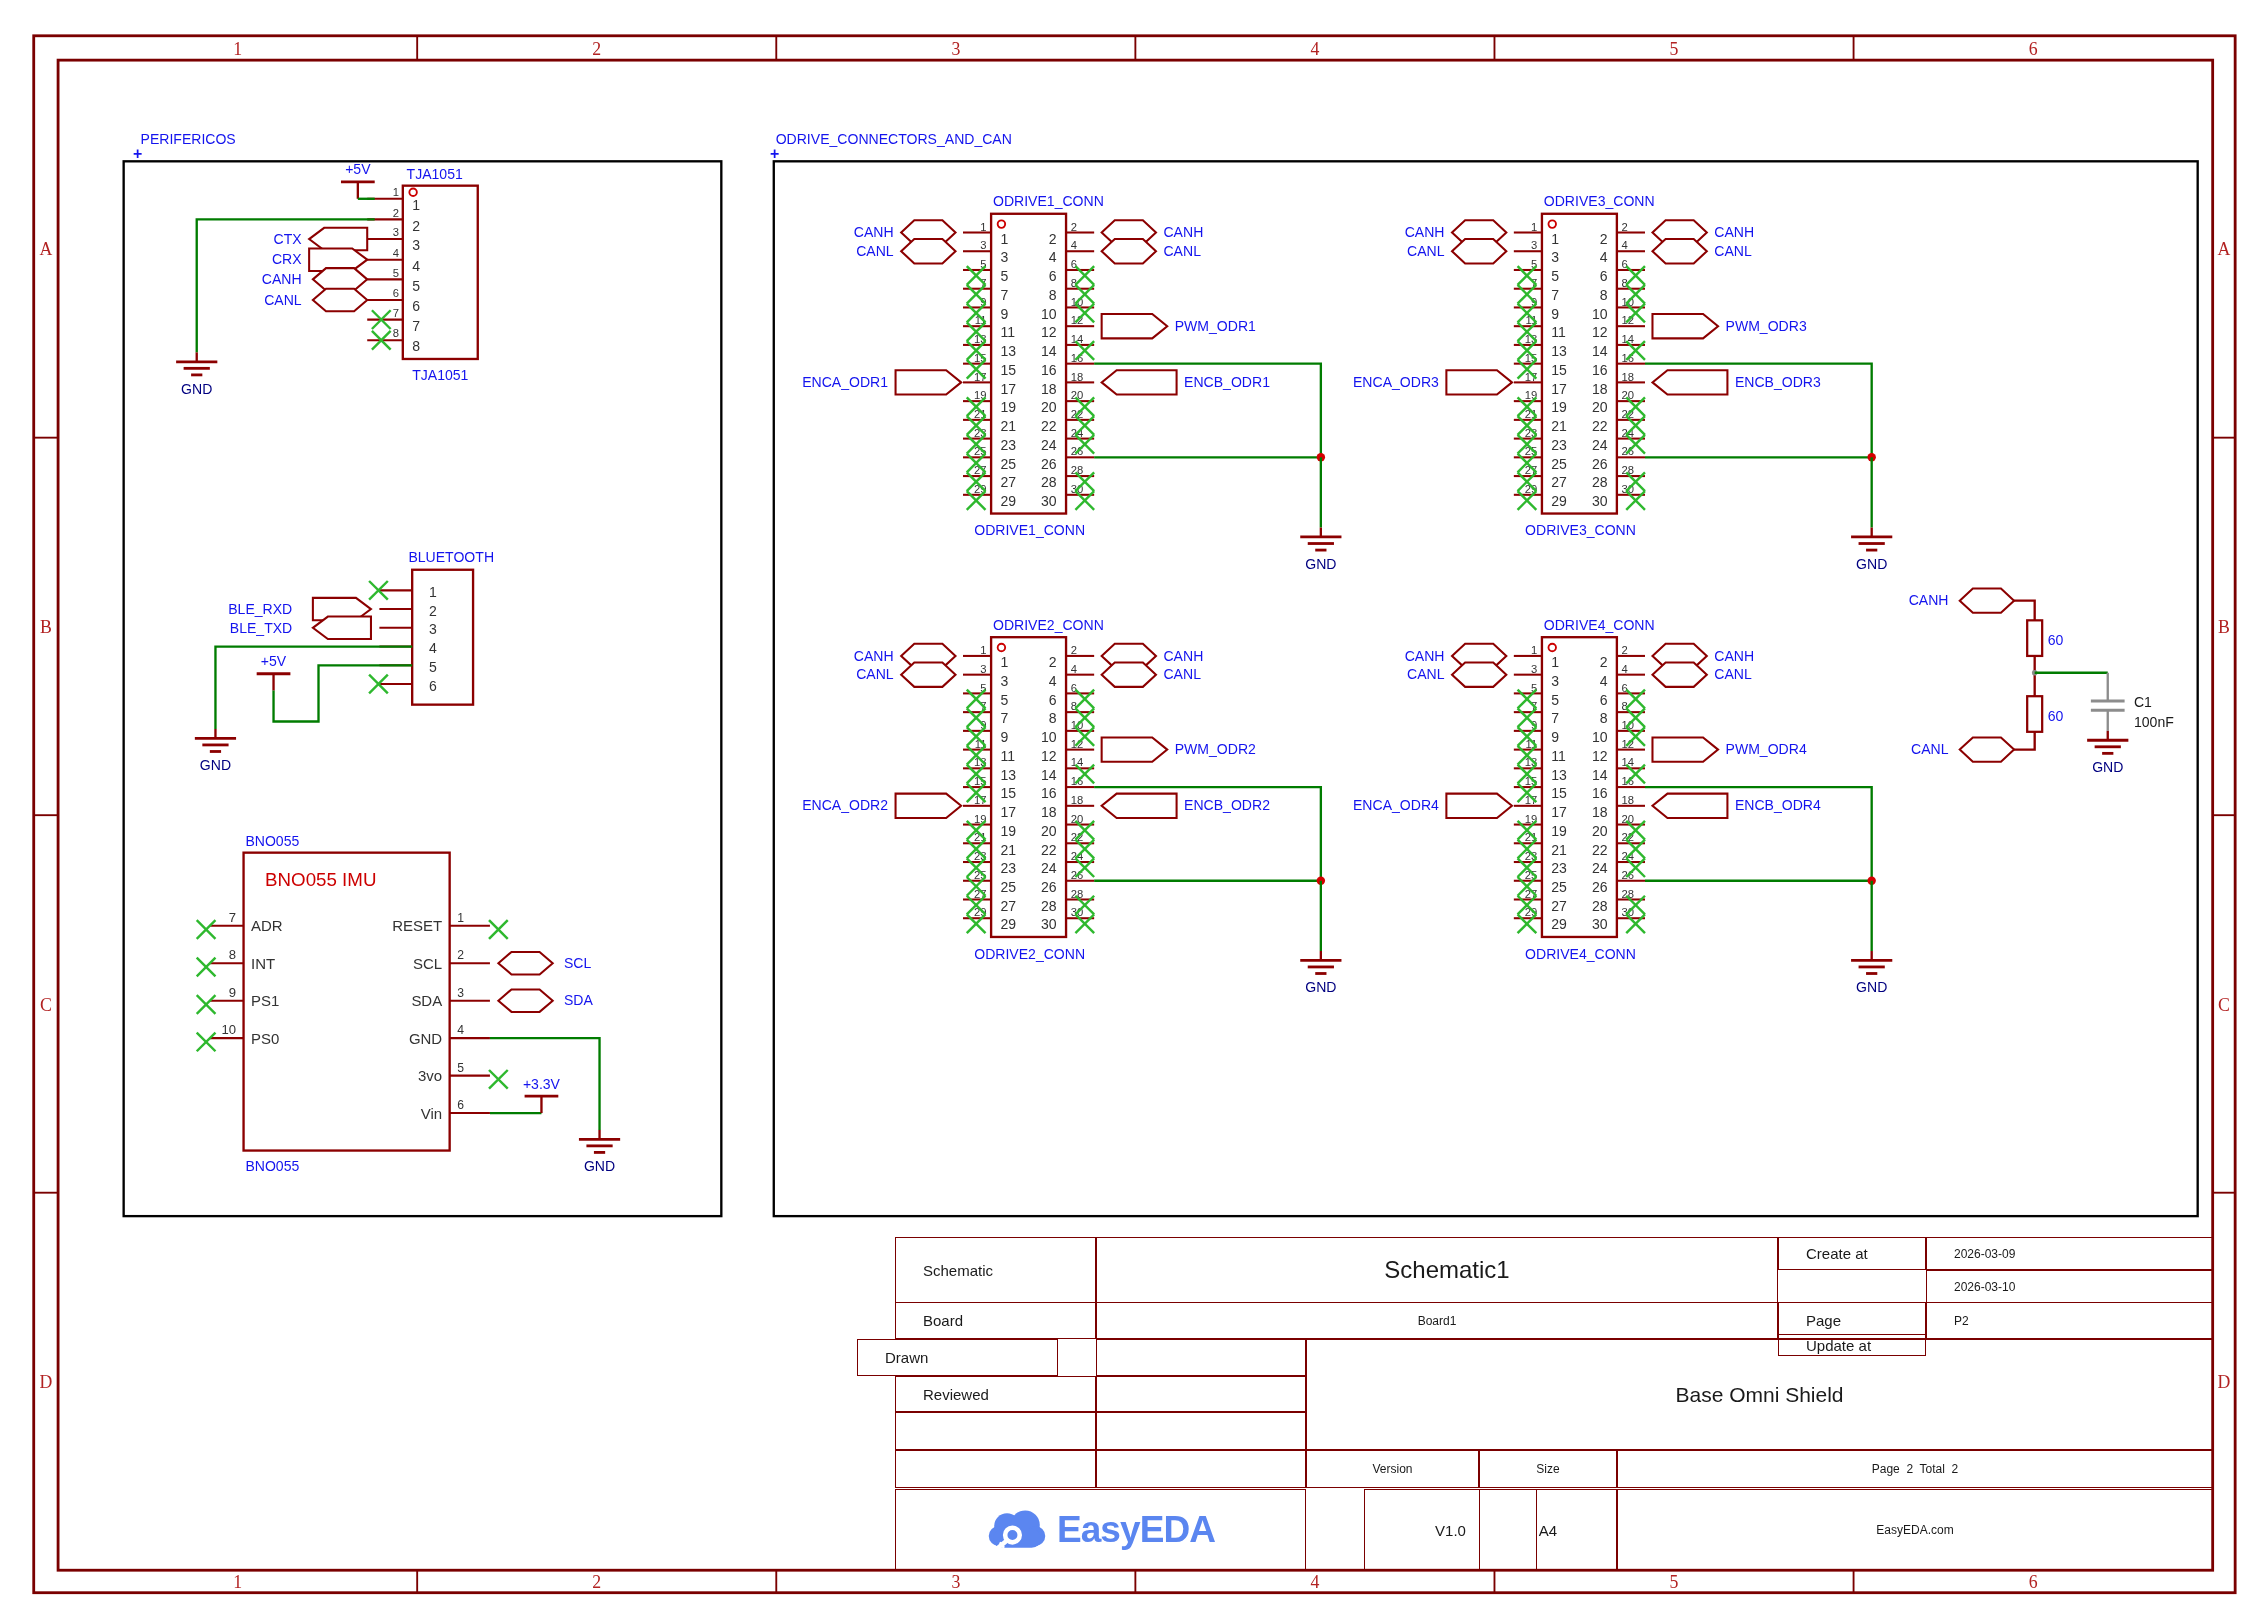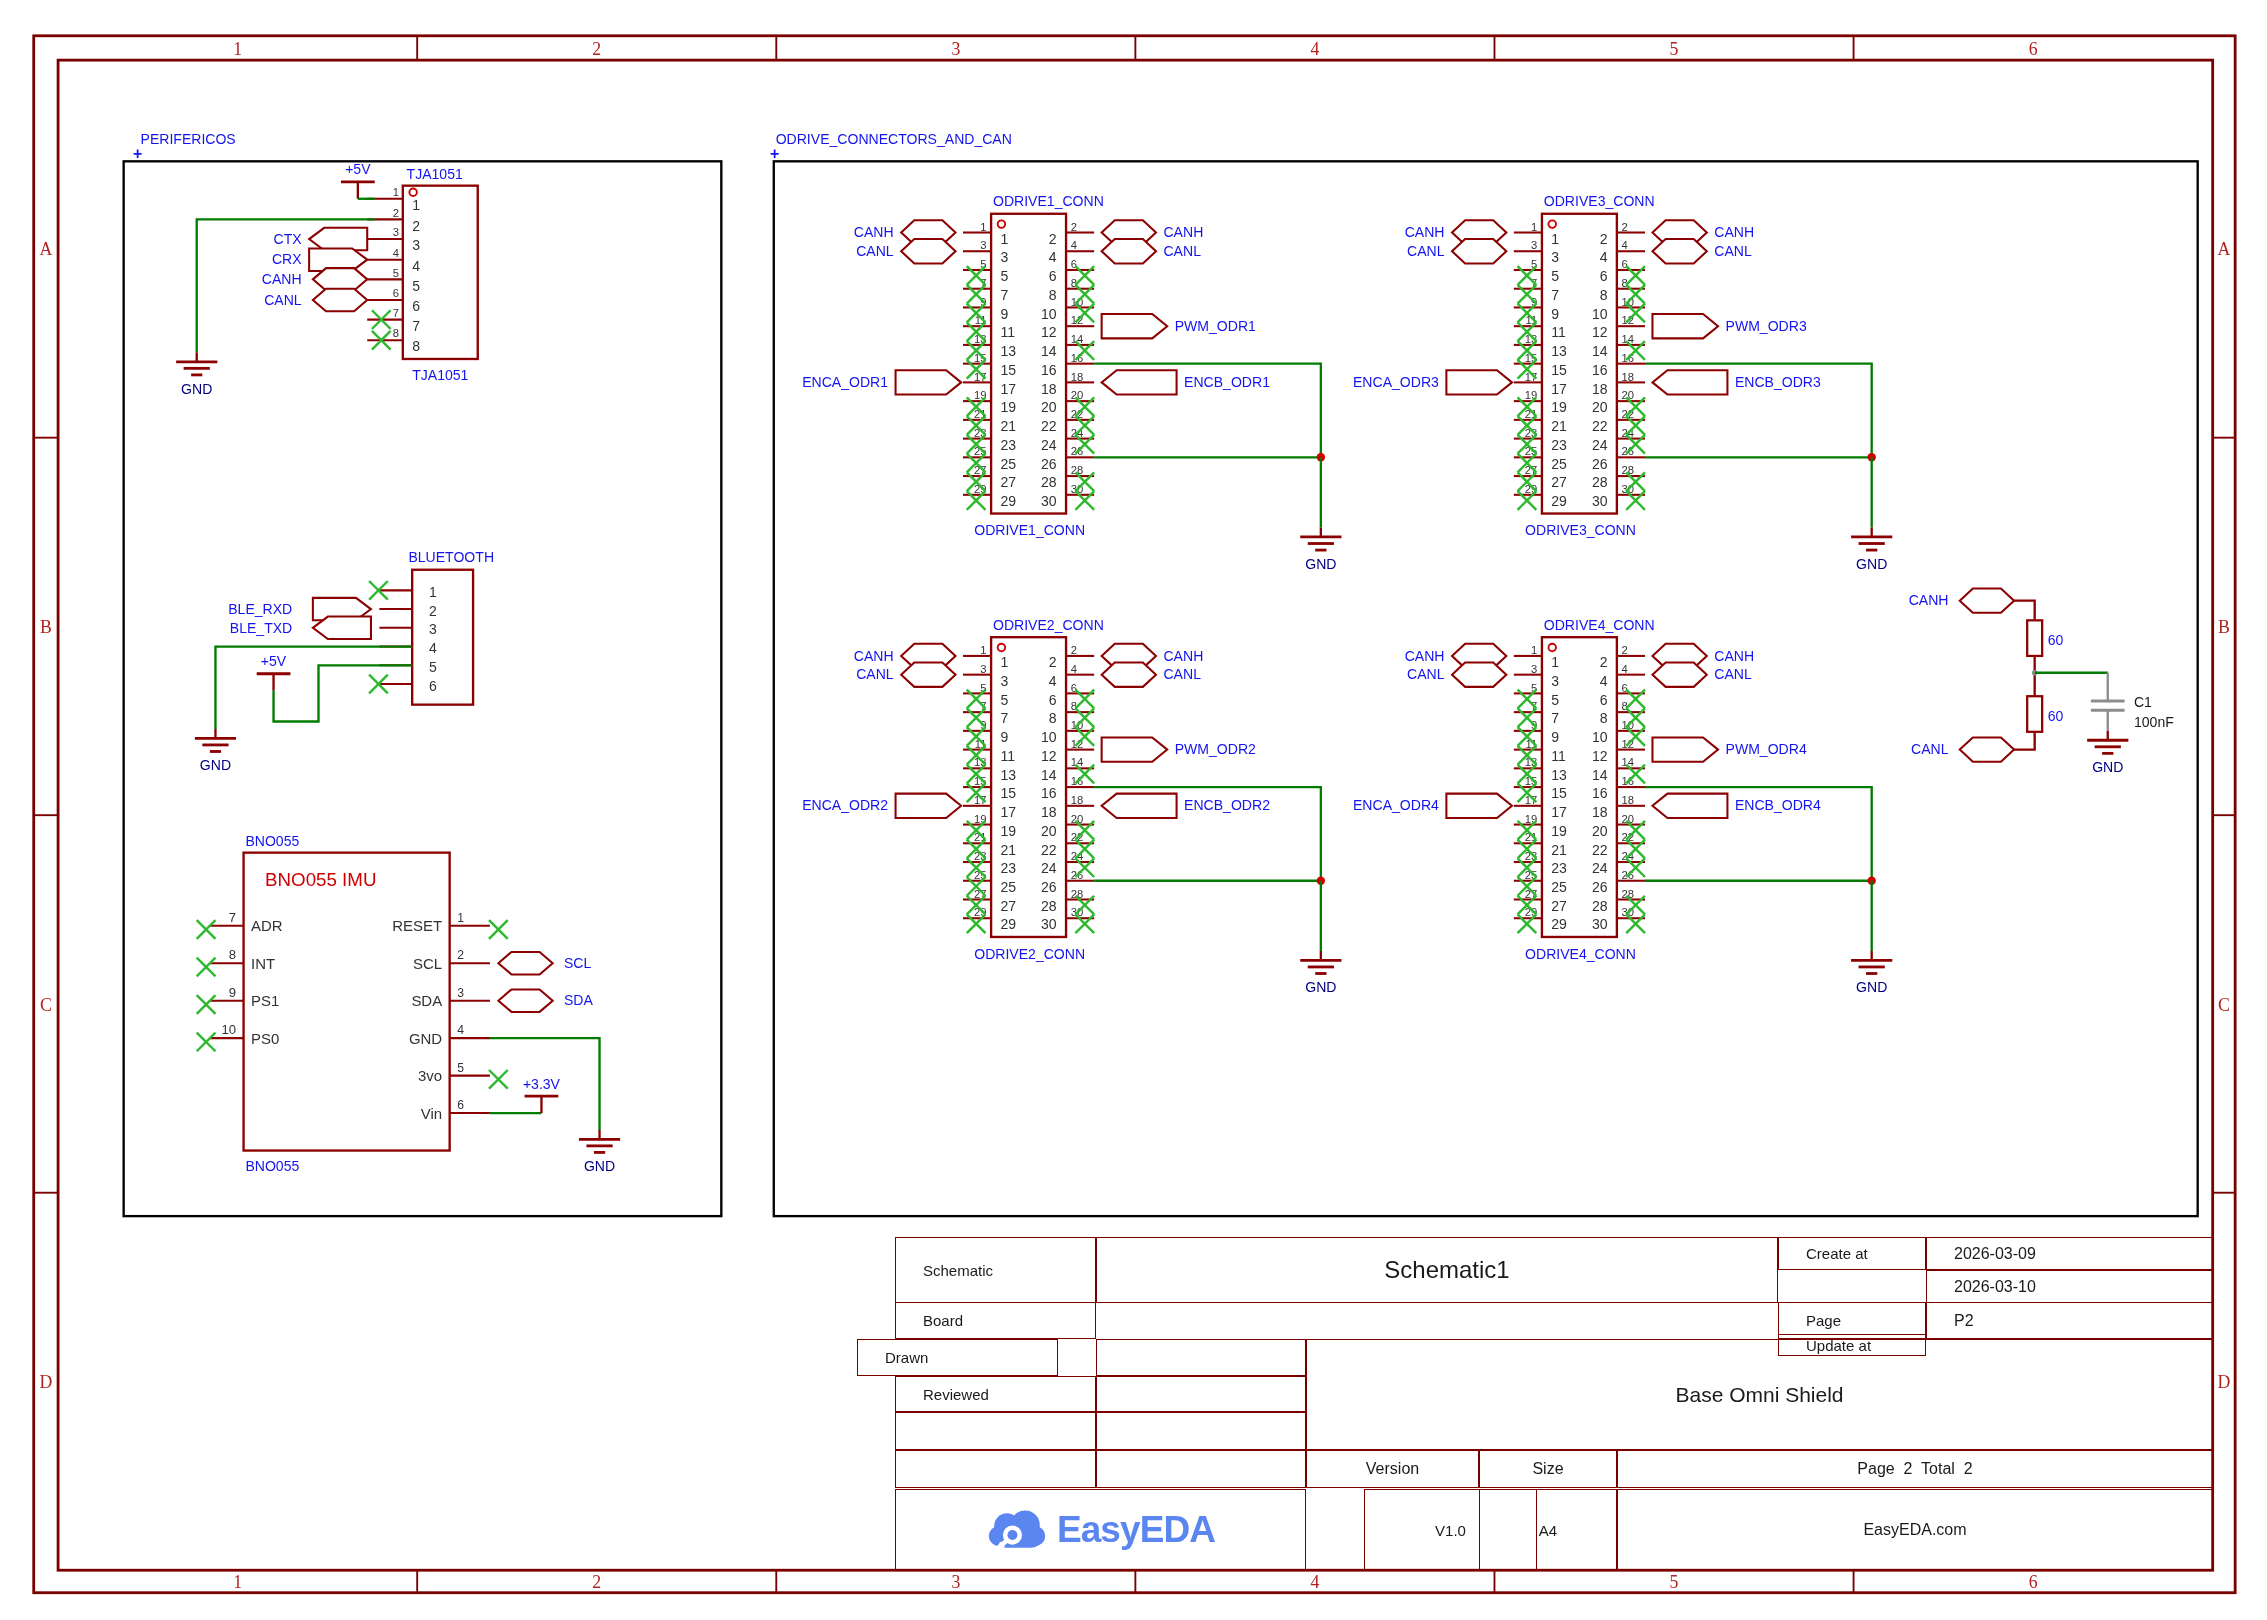--- a/index.html
+++ b/index.html
@@ -6,21 +6,21 @@
   .page{position:relative;width:2267px;height:1621px;background:#ffffff;overflow:hidden;
         font-family:"Liberation Sans","DejaVu Sans",sans-serif;}
   svg text{user-select:none;}
   .tb{position:absolute;left:0;top:0;width:2267px;height:1621px;pointer-events:none;}
   .tb-cell{position:absolute;box-sizing:border-box;border:1.9px solid #7a0000;color:#1a1a1a;
            display:flex;align-items:center;font-family:"Liberation Sans","DejaVu Sans",sans-serif;}
   .lbl{justify-content:flex-start;padding-left:27px;font-size:15px;}
   .ctr{justify-content:center;}
   .big{font-size:24px;padding-left:20px;}
   .huge{font-size:21px;}
-  .md{font-size:16px;}
+  .md{font-size:12px;}
   .sm{font-size:15px;}
   .pre{white-space:pre;}
   .logo-wrap{display:flex;align-items:center;gap:9px;}
   .logo-text{font-size:37px;font-weight:bold;color:#5b86f0;letter-spacing:-0.9px;}
 </style>
 </head>
 <body>
 
 <div class="page">
 
@@ -1111,20 +1111,21 @@
 
   <div class="tb">
     <div class="tb-cell lbl" style="left:895px;top:1237px;width:201px;height:66px">Schematic</div>
     <div class="tb-cell ctr big" style="left:1096px;top:1237px;width:682px;height:66px">Schematic1</div>
     <div class="tb-cell lbl" style="left:1778px;top:1237px;width:148px;height:33px">Create at</div>
     <div class="tb-cell lbl md" style="left:1926px;top:1237px;width:287px;height:33px">2026-03-09</div>
     <div class="tb-cell lbl" style="left:1778px;top:1334px;width:148px;height:22px">Update at</div>
     <div class="tb-cell lbl md" style="left:1926px;top:1270px;width:287px;height:33px">2026-03-10</div>
 
     <div class="tb-cell lbl" style="left:895px;top:1302px;width:201px;height:37px">Board</div>
+    <div class="tb-cell ctr md" style="left:1096px;top:1302px;width:682px;height:37px">Board1</div>
     <div class="tb-cell lbl" style="left:1778px;top:1302px;width:148px;height:37px">Page</div>
     <div class="tb-cell lbl md" style="left:1926px;top:1302px;width:287px;height:37px">P2</div>
 
     <div class="tb-cell lbl" style="left:857px;top:1339px;width:201px;height:37px">Drawn</div>
     <div class="tb-cell" style="left:1096px;top:1339px;width:210px;height:37px"></div>
     <div class="tb-cell ctr huge" style="left:1306px;top:1339px;width:907px;height:111px">Base Omni Shield</div>
     <div class="tb-cell lbl" style="left:895px;top:1376px;width:201px;height:36px">Reviewed</div>
     <div class="tb-cell" style="left:1096px;top:1376px;width:210px;height:36px"></div>
     <div class="tb-cell" style="left:895px;top:1412px;width:201px;height:38px"></div>
     <div class="tb-cell" style="left:1096px;top:1412px;width:210px;height:38px"></div>

